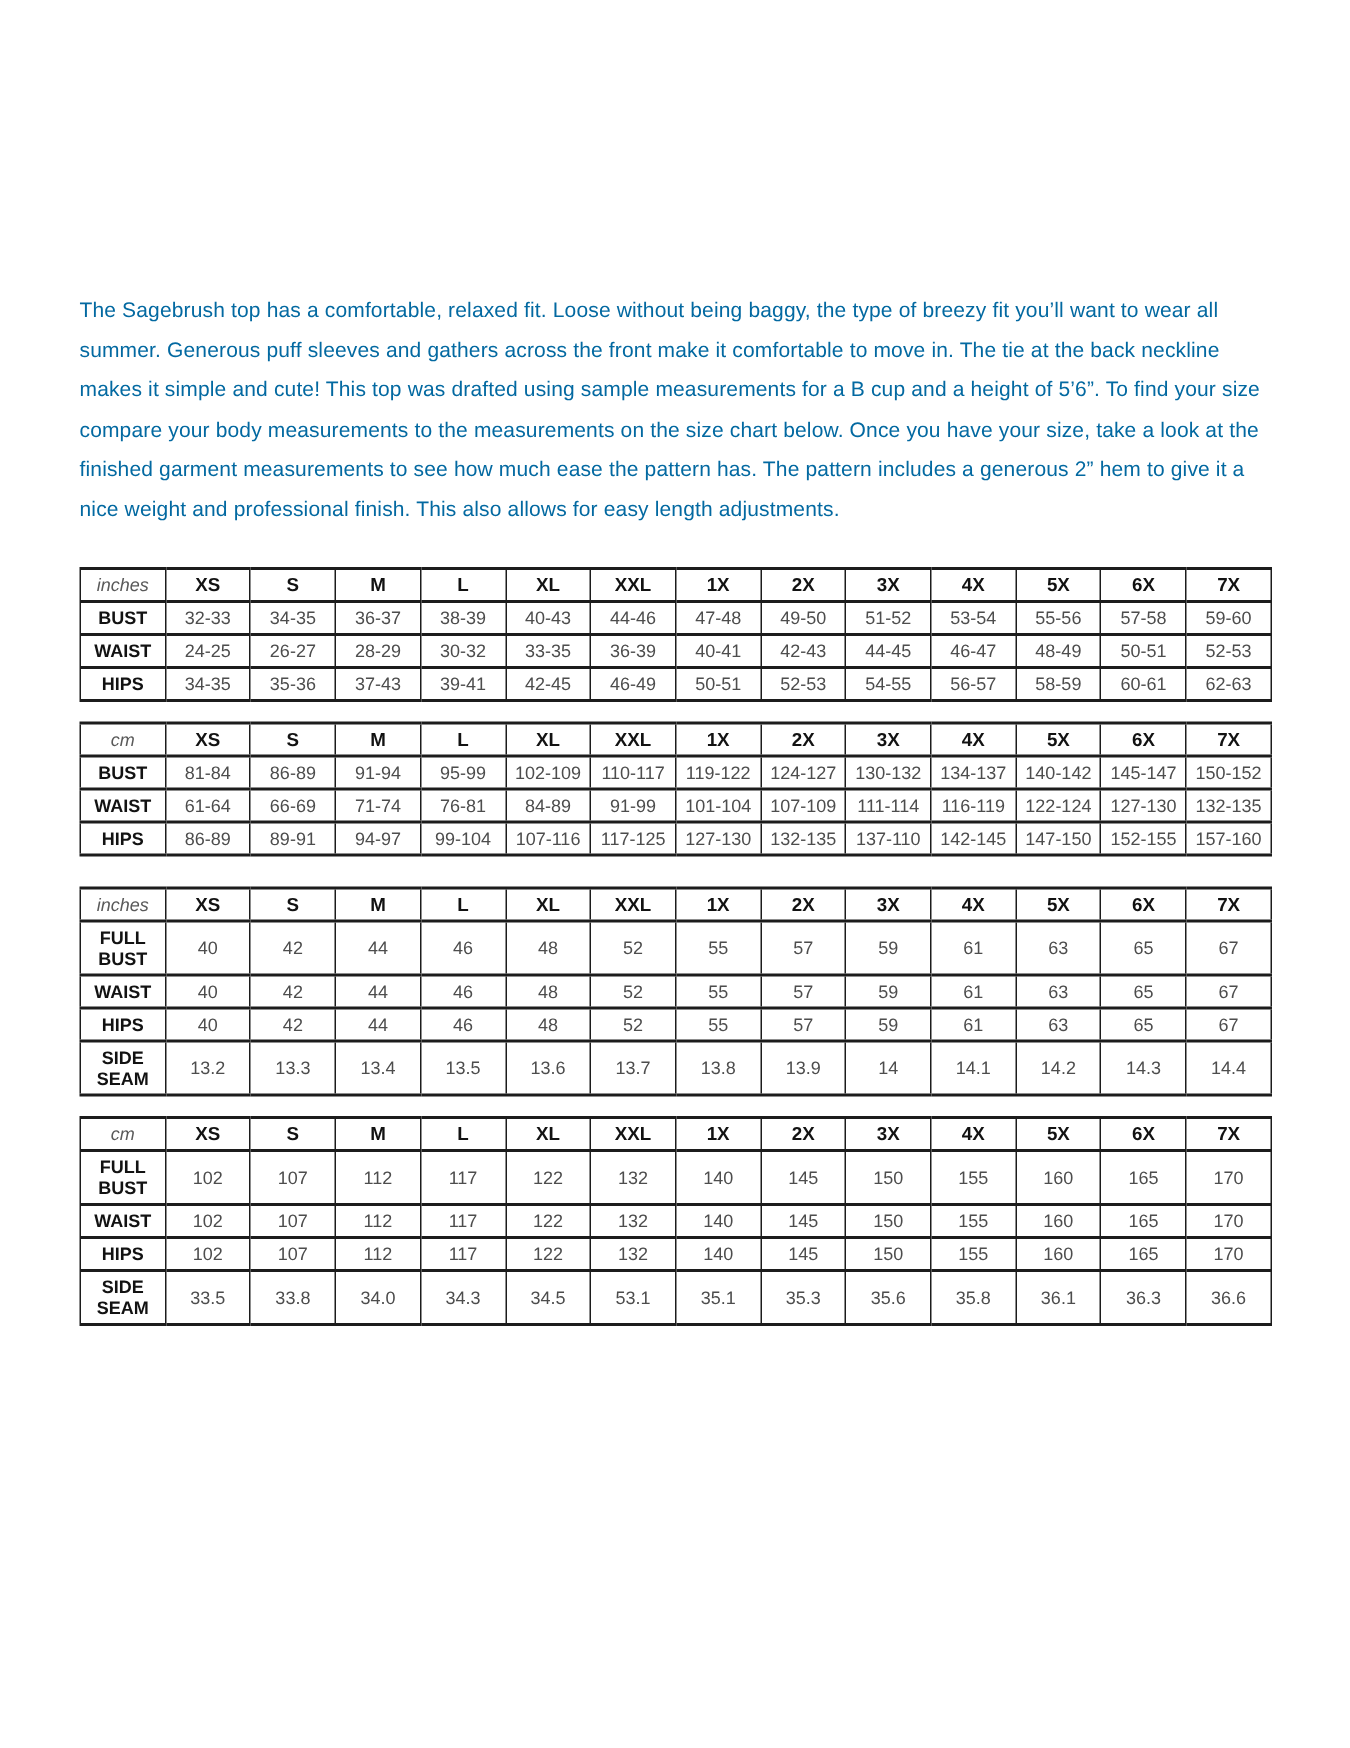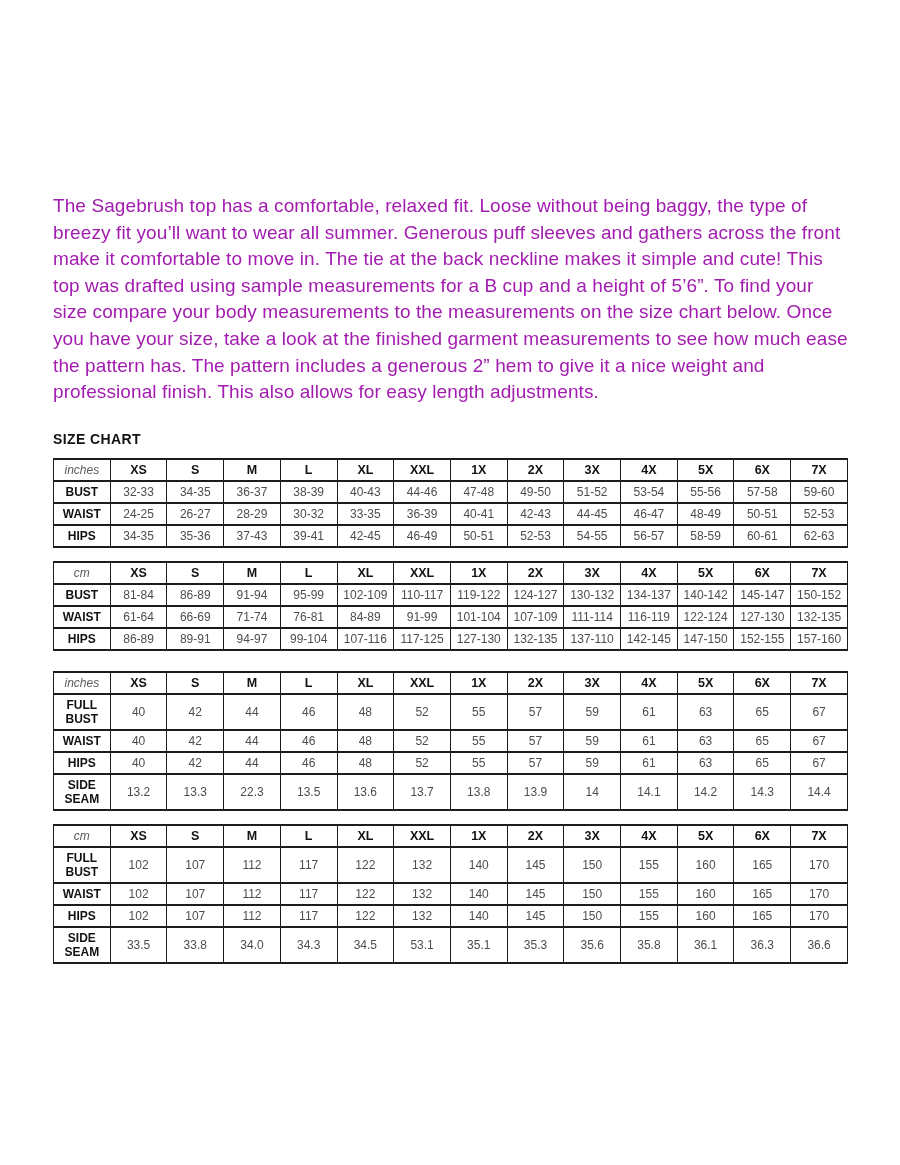--- a/index.html
+++ b/index.html
@@ -10,21 +10,21 @@
     font-family: "Liberation Sans", sans-serif;
     color: #3f3f3f;
   }
   .page { padding: 193px 52px 0 53px; }
 
   h1.doc-title {
     font-size: 20px; font-weight: bold; color: #121212;
     letter-spacing: 0.4px; margin: 0 0 17px 0;
   }
   p.intro {
-    font-size: 19px; line-height: 26.6px; color: #a21caf;
+    font-size: 14px; line-height: 26.6px; color: #0369a1;
     margin: 0 0 25px 0; letter-spacing: 0.1px;
   }
   h2.section-heading {
     font-size: 14px; font-weight: bold; color: #121212;
     letter-spacing: 0.4px; margin: 0 0 11px 0;
   }
   section.tables-section { margin: 0 0 12px 0; }
   section.tables-section + section.tables-section { margin-top: 20px; }
 
   table.measure-table {
@@ -52,21 +52,20 @@
 </style>
 </head>
 <body>
 
 <div class="page">
 
 
   <p class="intro">The Sagebrush top has a comfortable, relaxed fit. Loose without being baggy, the type of breezy fit you’ll want to wear all summer. Generous puff sleeves and gathers across the front make it comfortable to move in. The tie at the back neckline makes it simple and cute! This top was drafted using sample measurements for a B cup and a height of 5’6”. To find your size compare your body measurements to the measurements on the size chart below. Once you have your size, take a look at the finished garment measurements to see how much ease the pattern has. The pattern includes a generous 2” hem to give it a nice weight and professional finish. This also allows for easy length adjustments.</p>
 
   <section class="tables-section">
-    <h2 class="section-heading">SIZE CHART</h2>
     <table class="measure-table">
         <thead>
           <tr>
             <th class="unit">inches</th>
             <th>XS</th>
             <th>S</th>
             <th>M</th>
             <th>L</th>
             <th>XL</th>
             <th>XXL</th>
@@ -268,21 +267,21 @@
             <td>59</td>
             <td>61</td>
             <td>63</td>
             <td>65</td>
             <td>67</td>
           </tr>
           <tr>
             <th>SIDE SEAM</th>
             <td>13.2</td>
             <td>13.3</td>
-            <td>22.3</td>
+            <td>13.4</td>
             <td>13.5</td>
             <td>13.6</td>
             <td>13.7</td>
             <td>13.8</td>
             <td>13.9</td>
             <td>14</td>
             <td>14.1</td>
             <td>14.2</td>
             <td>14.3</td>
             <td>14.4</td>

